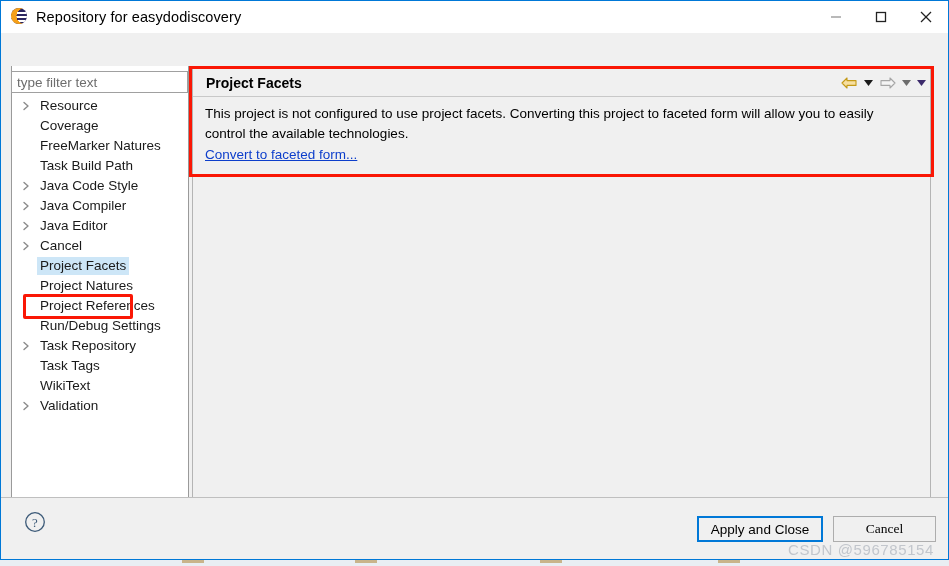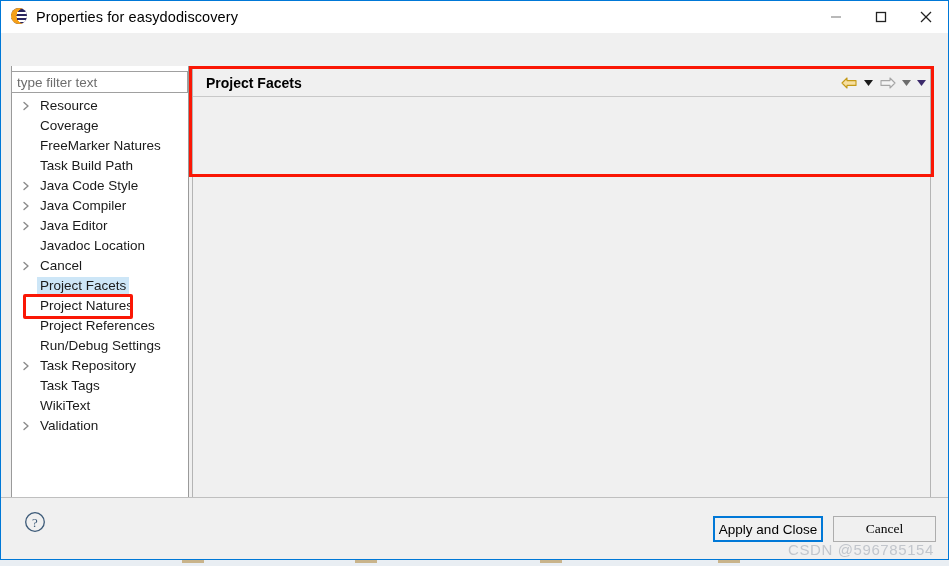--- a/index.html
+++ b/index.html
@@ -265,21 +265,21 @@
     left: 23px; top: 13px;
     width: 22px; height: 22px;
   }
   #dialog-buttons {
     position: absolute;
     right: 12px; top: 18px;
     display: flex;
     align-items: center;
   }
   #apply-close-button {
-    width: 110px; height: 26px;
+    width: 126px; height: 26px;
     border: 2px solid #0078d7;
     background: #f0f0f0;
     font-size: 13.5px;
     display: flex; align-items: center; justify-content: center;
     box-sizing: border-box;
     margin-right: 10px;
     cursor: default;
   }
   #cancel-button {
     width: 103px; height: 26px;
@@ -320,21 +320,21 @@
 
   <div id="titlebar">
     <div id="app-icon">
       <div class="eclipse-outer">
         <div class="band b1"></div>
         <div class="band b2"></div>
         <div class="band b3"></div>
       </div>
       <div class="crescent"></div>
     </div>
-    <span id="title-text">Properties for easydodiscovery</span>
+    <span id="title-text">Repository for easydodiscovery</span>
 
     <div id="win-controls">
       <div class="winbtn">
         <svg width="12" height="12" viewBox="0 0 12 12">
             <line x1="1" y1="6" x2="11" y2="6" stroke="#8a8a8a" stroke-width="1.2"></line>
           </svg>
       </div>
       <div class="winbtn">
         <svg width="12" height="12" viewBox="0 0 12 12">
             <rect x="1.5" y="1.5" width="9" height="9" fill="none" stroke="#222" stroke-width="1.3"></rect>
@@ -392,24 +392,20 @@
           </span>
           <span class="tlabel">Java Compiler</span>
         </div>
         <div class="tree-row">
           <span class="twisty">
             <svg width="8" height="10" viewBox="0 0 8 10">
               <polyline points="2,1.5 6,5 2,8.5" fill="none" stroke="#8b8b8b" stroke-width="1.4" stroke-linecap="round" stroke-linejoin="round"></polyline>
             </svg>
           </span>
           <span class="tlabel">Java Editor</span>
-        </div>
-        <div class="tree-row">
-          <span class="twisty"></span>
-          <span class="tlabel">Javadoc Location</span>
         </div>
         <div class="tree-row">
           <span class="twisty">
             <svg width="8" height="10" viewBox="0 0 8 10">
               <polyline points="2,1.5 6,5 2,8.5" fill="none" stroke="#8b8b8b" stroke-width="1.4" stroke-linecap="round" stroke-linejoin="round"></polyline>
             </svg>
           </span>
           <span class="tlabel">Cancel</span>
         </div>
         <div class="tree-row selected">
@@ -483,20 +479,24 @@
             </svg>
         </div>
         <div class="navicon caret-btn">
           <svg width="9" height="6" viewBox="0 0 9 6">
               <polygon points="0,0 9,0 4.5,6" fill="#3b2a6b"></polygon>
             </svg>
         </div>
       </div>
     </div>
 
+    <div id="panel-body">
+      <div id="panel-msg">This project is not configured to use project facets. Converting this project to faceted form will allow you to easily control the available technologies.</div>
+      <a id="convert-link">Convert to faceted form...</a>
+    </div>
 
     <div id="btn-strip">
       <div class="gbtn" id="revert-button">Revert</div>
       <div class="gbtn" id="apply-button">
         <span class="uline">Apply</span>
       </div>
     </div>
 
     <div id="bottom-bar">
       <div id="help-icon">

